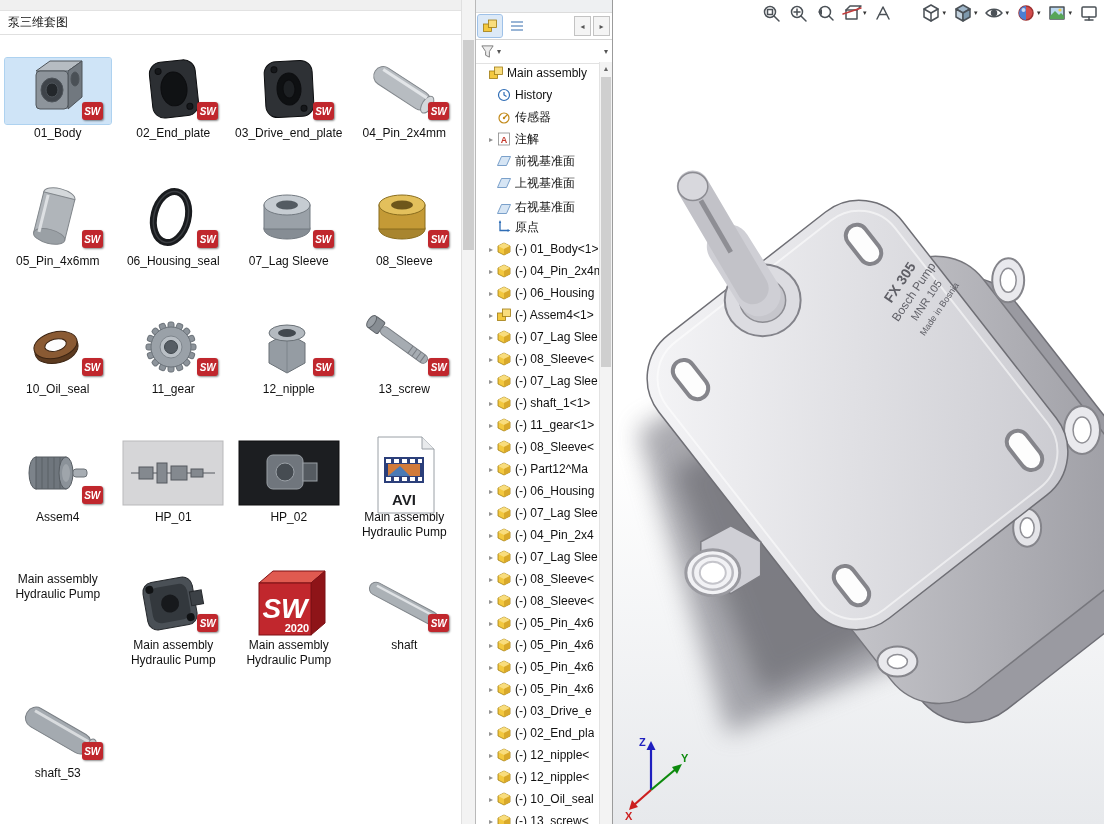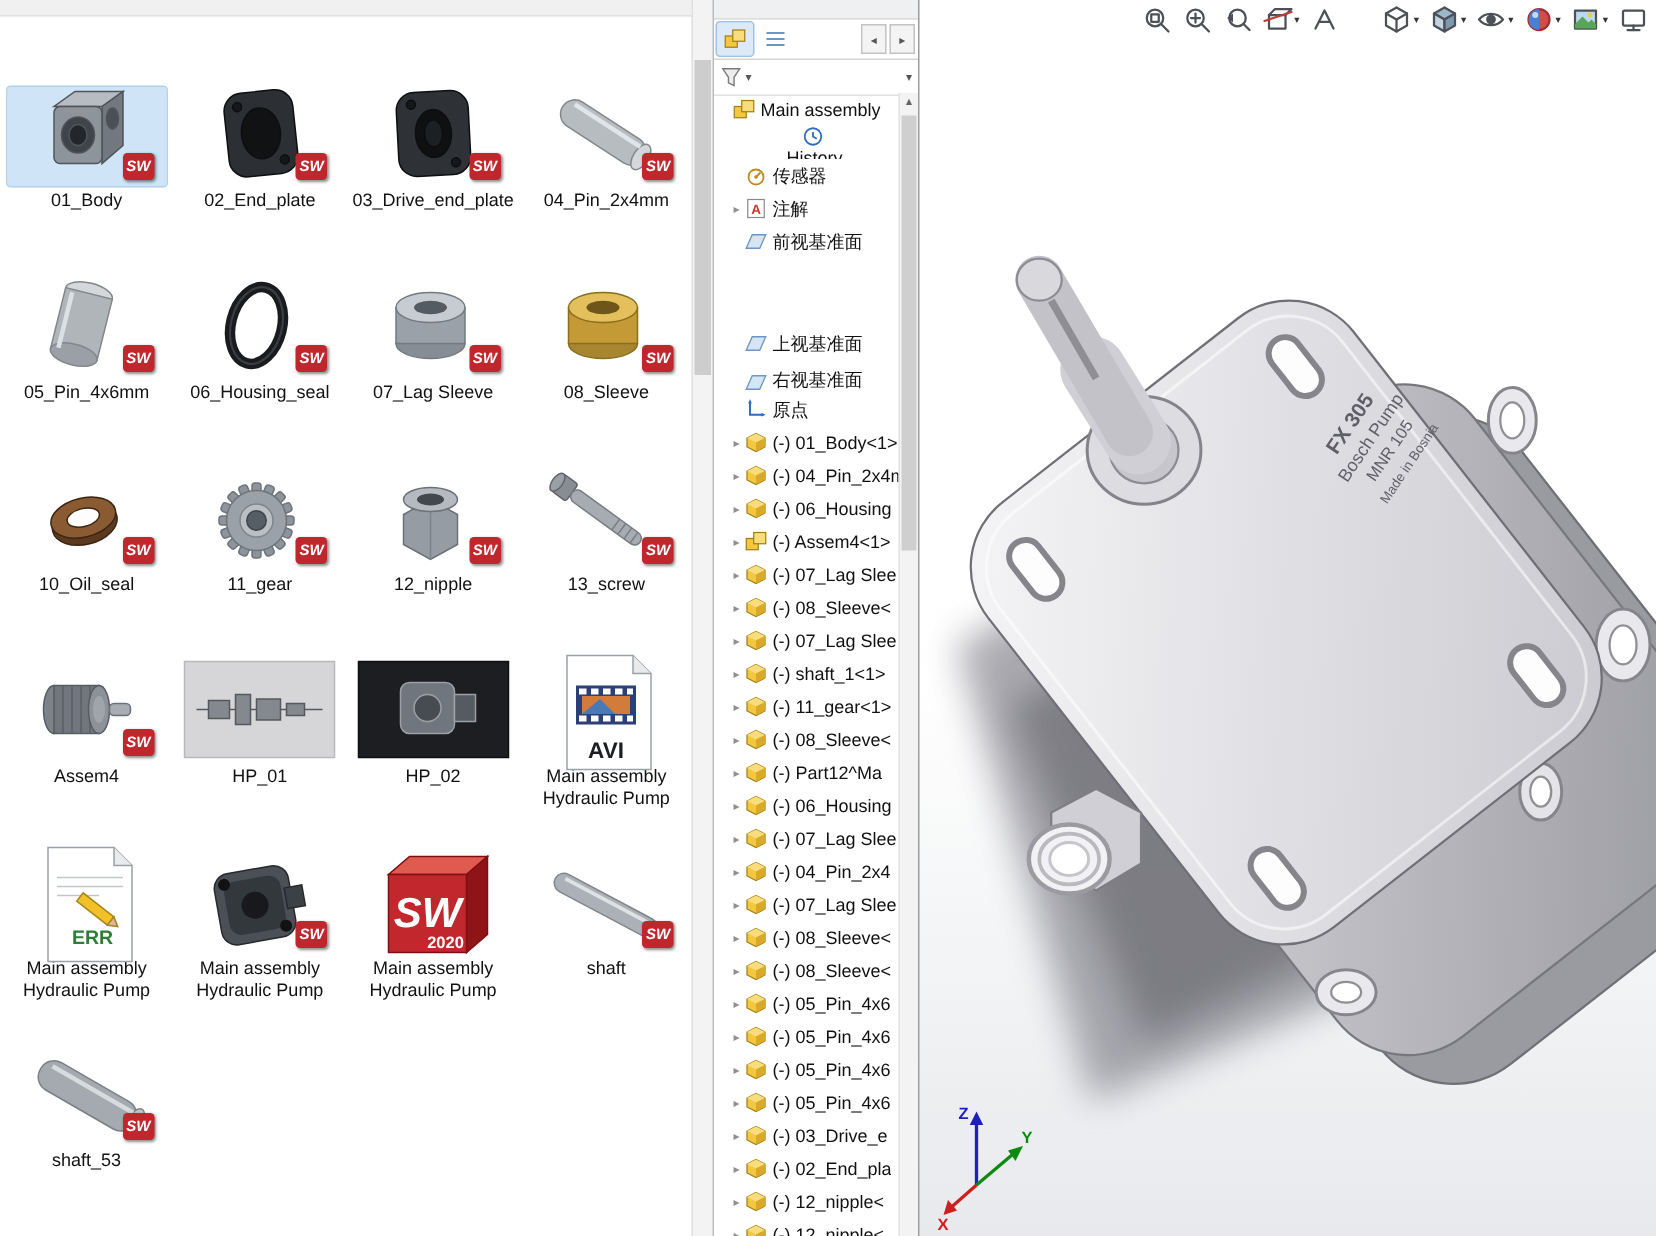--- a/index.html
+++ b/index.html
@@ -56,20 +56,21 @@
   .pump-svg{position:absolute;inset:0;width:100%;height:100%;}
   .triad{position:absolute;left:8px;bottom:4px;width:74px;height:88px;}
 </style>
 </head>
 <body>
 
 <div class="app">
 
   <section class="explorer">
     <div class="explorer-chrome"></div>
+    <div class="explorer-title">泵三维套图</div>
     <div class="file-grid" id="file-grid">
         <div class="file selected">
           <div class="thumb-wrap">
             <svg viewBox="0 0 104 84" width="104" height="84" font-family="Liberation Sans, sans-serif">
               <g stroke="#4e545a" stroke-width="1">
     <polygon points="30,22 62,22 76,12 44,12" fill="#b6bcc2"></polygon>
     <polygon points="62,22 76,12 76,48 62,60" fill="#71787f"></polygon>
     <rect x="30" y="22" width="32" height="38" rx="4" fill="#8d949b"></rect>
     <ellipse cx="46" cy="41" rx="11" ry="12" fill="#3f444a"></ellipse>
     <ellipse cx="46" cy="41" rx="6" ry="7" fill="#23272b"></ellipse>
@@ -307,36 +308,20 @@
                 <rect x="66" y="44" width="4" height="4"></rect>
               </g>
     <rect x="36" y="31" width="32" height="12" fill="#d27b3a"></rect>
     <path d="M36,43 L48,33 L58,43 Z" fill="#4a7ab5"></path>
     <text x="52" y="72" text-anchor="middle" font-size="15" font-weight="bold" fill="#1c1e21">AVI</text>
             </svg>
           </div>
           <div class="file-label">Main assembly Hydraulic Pump</div>
         </div>
         <div class="file">
-          <div class="thumb-wrap">
-            <svg viewBox="0 0 104 84" width="104" height="84" font-family="Liberation Sans, sans-serif">
-              <path d="M26,4 H70 L82,16 V80 H26 Z" fill="#ffffff" stroke="#9aa0a6"></path>
-    <path d="M70,4 L70,16 H82" fill="#e8eaec" stroke="#9aa0a6"></path>
-    <g stroke="#c2c6cb">
-                <line x1="32" y1="24" x2="76" y2="24"></line>
-                <line x1="32" y1="30" x2="76" y2="30"></line>
-                <line x1="32" y1="36" x2="60" y2="36"></line>
-              </g>
-    <g transform="rotate(38 58 46)">
-                <rect x="44" y="42" width="26" height="7" fill="#f2c028" stroke="#a8851a"></rect>
-    <polygon points="70,42 76,45.5 70,49" fill="#e2b59a" stroke="#a8851a"></polygon>
-              </g>
-    <text x="42" y="68" font-size="13" font-weight="bold" fill="#2f7d36">ERR</text>
-            </svg>
-          </div>
           <div class="file-label">Main assembly Hydraulic Pump</div>
         </div>
         <div class="file">
           <div class="thumb-wrap">
             <svg viewBox="0 0 104 84" width="104" height="84" font-family="Liberation Sans, sans-serif">
               <g transform="rotate(-10 52 42)">
     <rect x="24" y="18" width="50" height="48" rx="10" fill="#4a5056" stroke="#26292d"></rect>
     <rect x="30" y="24" width="38" height="36" rx="8" fill="#33383d"></rect>
     <circle cx="49" cy="42" r="9" fill="#17191c"></circle>
     <circle cx="31" cy="25" r="4" fill="#101214"></circle>
@@ -427,21 +412,21 @@
         <div class="tree-row" style="padding-left: 2px;">
           <span class="tree-arrow"></span>
           <span class="tree-icon">
             <svg width="16" height="14" viewBox="0 0 16 14" font-family="Liberation Sans, sans-serif">
               <rect x="1.5" y="5" width="8" height="7.5" fill="#f3c83f" stroke="#a07c13" stroke-width="0.8"></rect>
               <rect x="6.5" y="1" width="8" height="7.5" fill="#f9dd7d" stroke="#a07c13" stroke-width="0.8"></rect>
             </svg>
           </span>
           <span class="tree-label">Main assembly</span>
         </div>
-        <div class="tree-row" style="padding-left: 10px; flex-direction: column;">
+        <div class="tree-row" style="padding-left: 10px;">
           <span class="tree-arrow"></span>
           <span class="tree-icon">
             <svg width="16" height="14" viewBox="0 0 16 14" font-family="Liberation Sans, sans-serif">
               <circle cx="8" cy="7" r="5.5" fill="#fff" stroke="#2f6db5" stroke-width="1.2"></circle>
               <polyline points="8,4 8,7 10.5,8.5" fill="none" stroke="#2f6db5" stroke-width="1.2"></polyline>
             </svg>
           </span>
           <span class="tree-label">History</span>
         </div>
         <div class="tree-row" style="padding-left: 10px;">
@@ -467,21 +452,21 @@
         </div>
         <div class="tree-row" style="padding-left: 10px;">
           <span class="tree-arrow"></span>
           <span class="tree-icon">
             <svg width="16" height="14" viewBox="0 0 16 14" font-family="Liberation Sans, sans-serif">
               <polygon points="1.5,11.5 5.5,2.5 14.5,2.5 10.5,11.5" fill="#cfe0f2" fill-opacity="0.85" stroke="#6d96c4" stroke-width="0.9"></polygon>
             </svg>
           </span>
           <span class="tree-label">前视基准面</span>
         </div>
-        <div class="tree-row" style="padding-left: 10px; margin-top: 46px;">
+        <div class="tree-row" style="padding-left: 10px;">
           <span class="tree-arrow"></span>
           <span class="tree-icon">
             <svg width="16" height="14" viewBox="0 0 16 14" font-family="Liberation Sans, sans-serif">
               <polygon points="1.5,11.5 5.5,2.5 14.5,2.5 10.5,11.5" fill="#cfe0f2" fill-opacity="0.85" stroke="#6d96c4" stroke-width="0.9"></polygon>
             </svg>
           </span>
           <span class="tree-label">上视基准面</span>
         </div>
         <div class="tree-row" style="padding-left: 10px; align-items: flex-end;">
           <span class="tree-arrow"></span>

